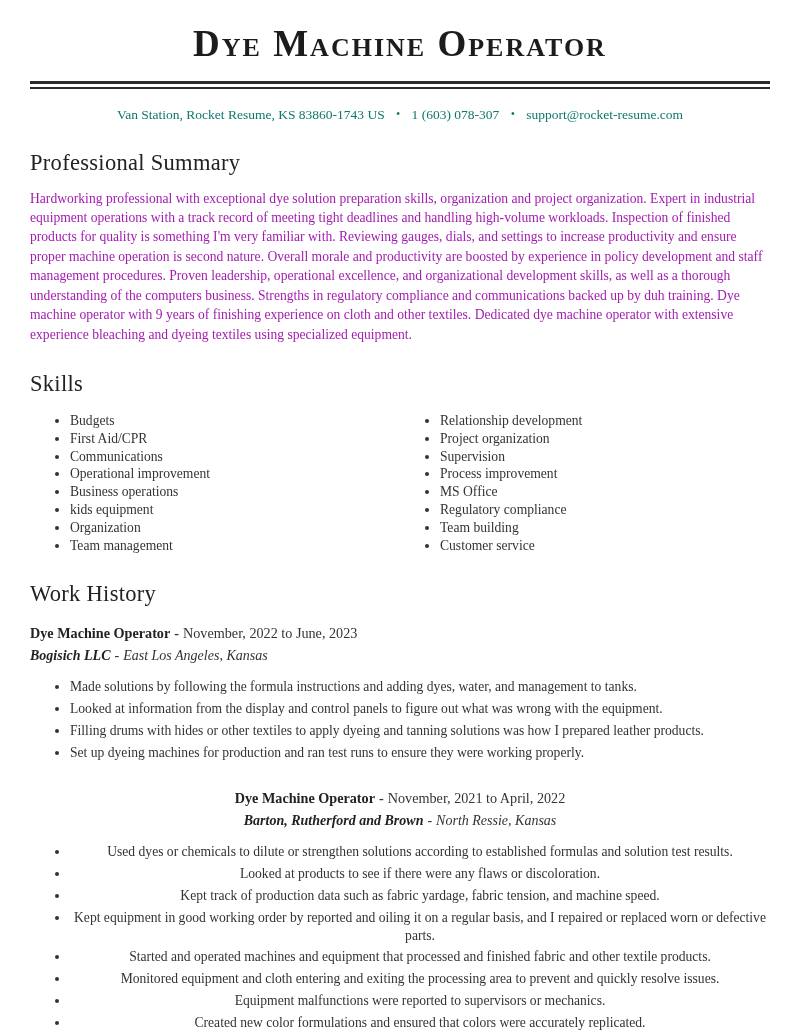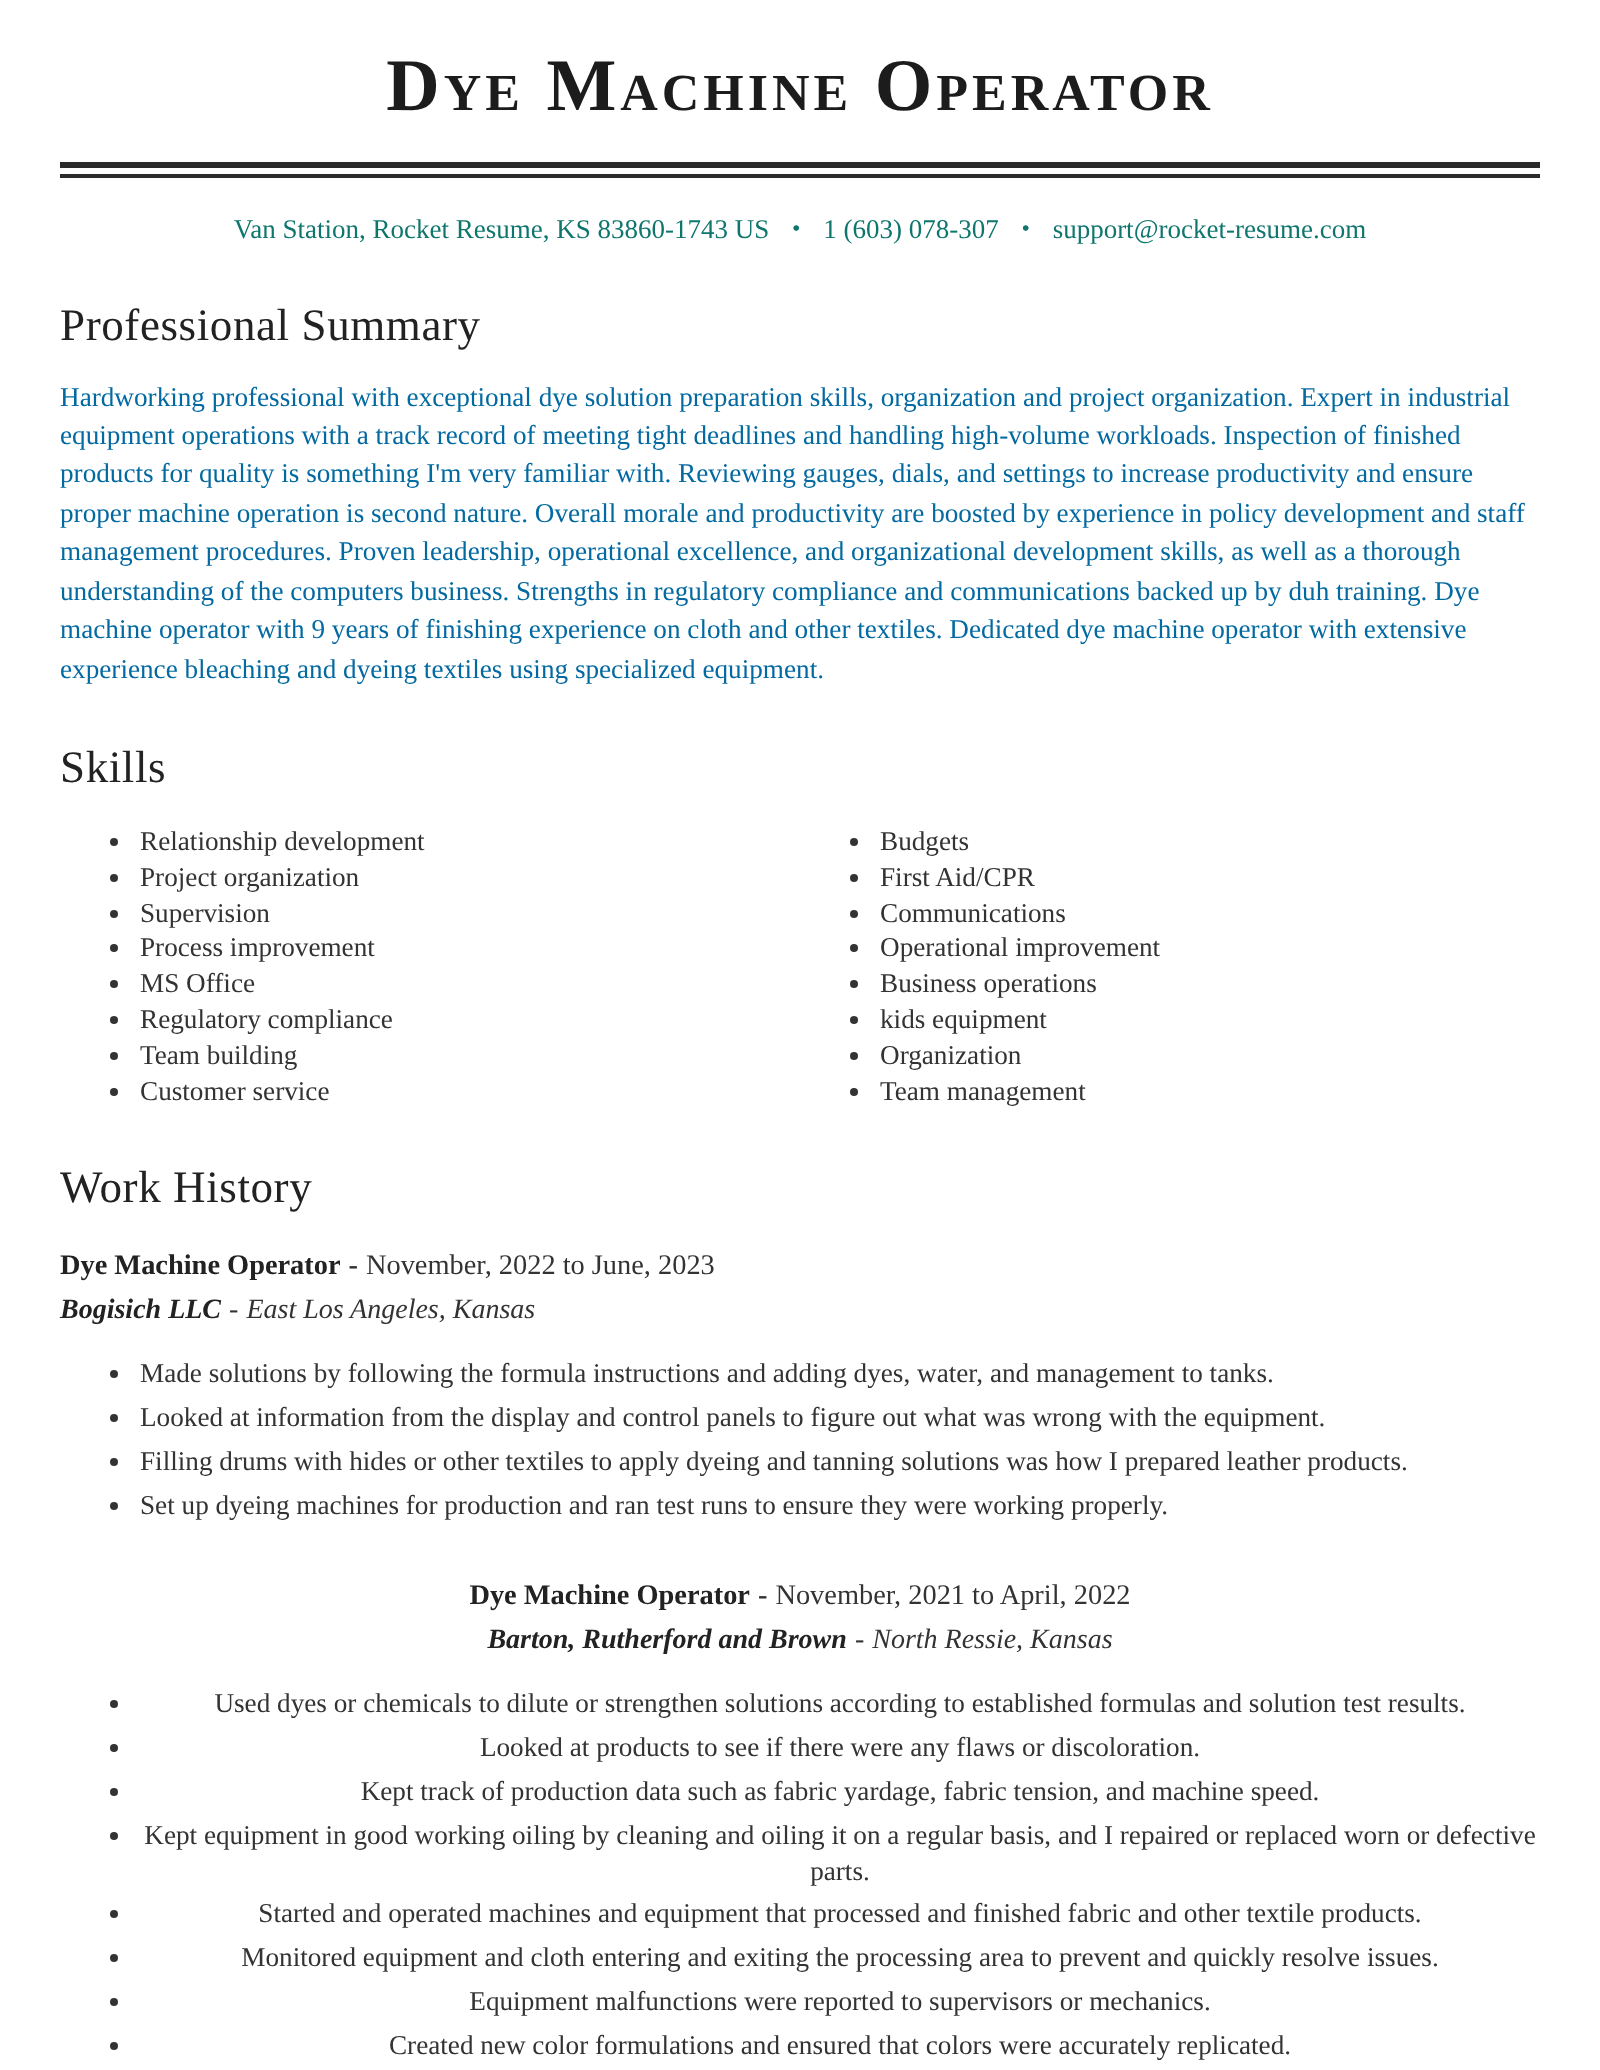--- a/index.html
+++ b/index.html
@@ -43,21 +43,21 @@
     font-weight: 400;
     color: #222222;
     letter-spacing: 0.3px;
     margin: 27px 0 13px;
     line-height: 1.15;
   }
   .summary-text {
     margin: 0;
     font-size: 13.6px;
     line-height: 1.43;
-    color: #0369a1;
+    color: #a21caf;
   }
   
   .skills-cols { display: flex; }
   .skills-cols ul {
     margin: 2px 0 0;
     padding-left: 40px;
     width: 50%;
     box-sizing: border-box;
     list-style: disc;
   }
@@ -113,38 +113,38 @@
 
 <section>
   <h2 class="section-heading">Professional Summary</h2>
   <p class="summary-text">Hardworking professional with exceptional dye solution preparation skills, organization and project organization. Expert in industrial equipment operations with a track record of meeting tight deadlines and handling high-volume workloads. Inspection of finished products for quality is something I'm very familiar with. Reviewing gauges, dials, and settings to increase productivity and ensure proper machine operation is second nature. Overall morale and productivity are boosted by experience in policy development and staff management procedures. Proven leadership, operational excellence, and organizational development skills, as well as a thorough understanding of the computers business. Strengths in regulatory compliance and communications backed up by duh training. Dye machine operator with 9 years of finishing experience on cloth and other textiles. Dedicated dye machine operator with extensive experience bleaching and dyeing textiles using specialized equipment.</p>
 </section>
 
 <section>
   <h2 class="section-heading">Skills</h2>
   <div class="skills-cols">
     <ul>
+        <li>Budgets</li>
+        <li>First Aid/CPR</li>
+        <li>Communications</li>
+        <li>Operational improvement</li>
+        <li>Business operations</li>
+        <li>kids equipment</li>
+        <li>Organization</li>
+        <li>Team management</li>
+      </ul>
+    <ul>
         <li>Relationship development</li>
         <li>Project organization</li>
         <li>Supervision</li>
         <li>Process improvement</li>
         <li>MS Office</li>
         <li>Regulatory compliance</li>
         <li>Team building</li>
         <li>Customer service</li>
-      </ul>
-    <ul>
-        <li>Budgets</li>
-        <li>First Aid/CPR</li>
-        <li>Communications</li>
-        <li>Operational improvement</li>
-        <li>Business operations</li>
-        <li>kids equipment</li>
-        <li>Organization</li>
-        <li>Team management</li>
       </ul>
   </div>
 </section>
 
 <section>
   <h2 class="section-heading">Work History</h2>
 
   <article class="job">
     <p class="job-title-line">
       <span class="job-title">Dye Machine Operator</span><span class="sep">-</span><span class="job-dates">November, 2022 to June, 2023</span>
@@ -164,21 +164,21 @@
     <p class="job-title-line">
       <span class="job-title">Dye Machine Operator</span><span class="sep">-</span><span class="job-dates">November, 2021 to April, 2022</span>
     </p>
     <p class="job-company-line">
       <span class="job-company">Barton, Rutherford and Brown</span><span class="sep">-</span><span class="job-location">North Ressie, Kansas</span>
     </p>
     <ul>
         <li>Used dyes or chemicals to dilute or strengthen solutions according to established formulas and solution test results.</li>
         <li>Looked at products to see if there were any flaws or discoloration.</li>
         <li>Kept track of production data such as fabric yardage, fabric tension, and machine speed.</li>
-        <li>Kept equipment in good working oiling by cleaning and oiling it on a regular basis, and I repaired or replaced worn or defective parts.</li>
+        <li>Kept equipment in good working order by reported and oiling it on a regular basis, and I repaired or replaced worn or defective parts.</li>
         <li>Started and operated machines and equipment that processed and finished fabric and other textile products.</li>
         <li>Monitored equipment and cloth entering and exiting the processing area to prevent and quickly resolve issues.</li>
         <li>Equipment malfunctions were reported to supervisors or mechanics.</li>
         <li>Created new color formulations and ensured that colors were accurately replicated.</li>
       </ul>
   </article>
 
 </section>
 
 </body></html>

